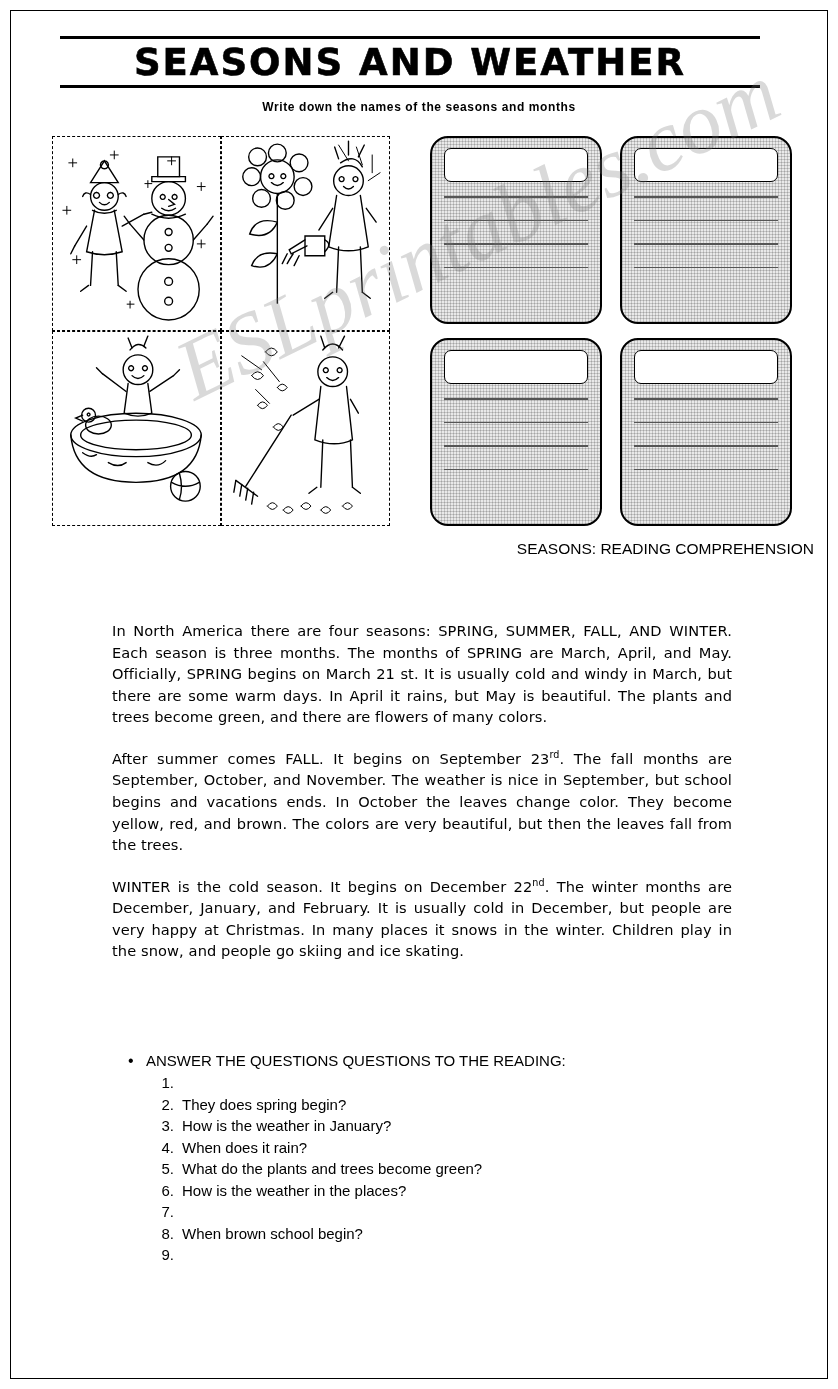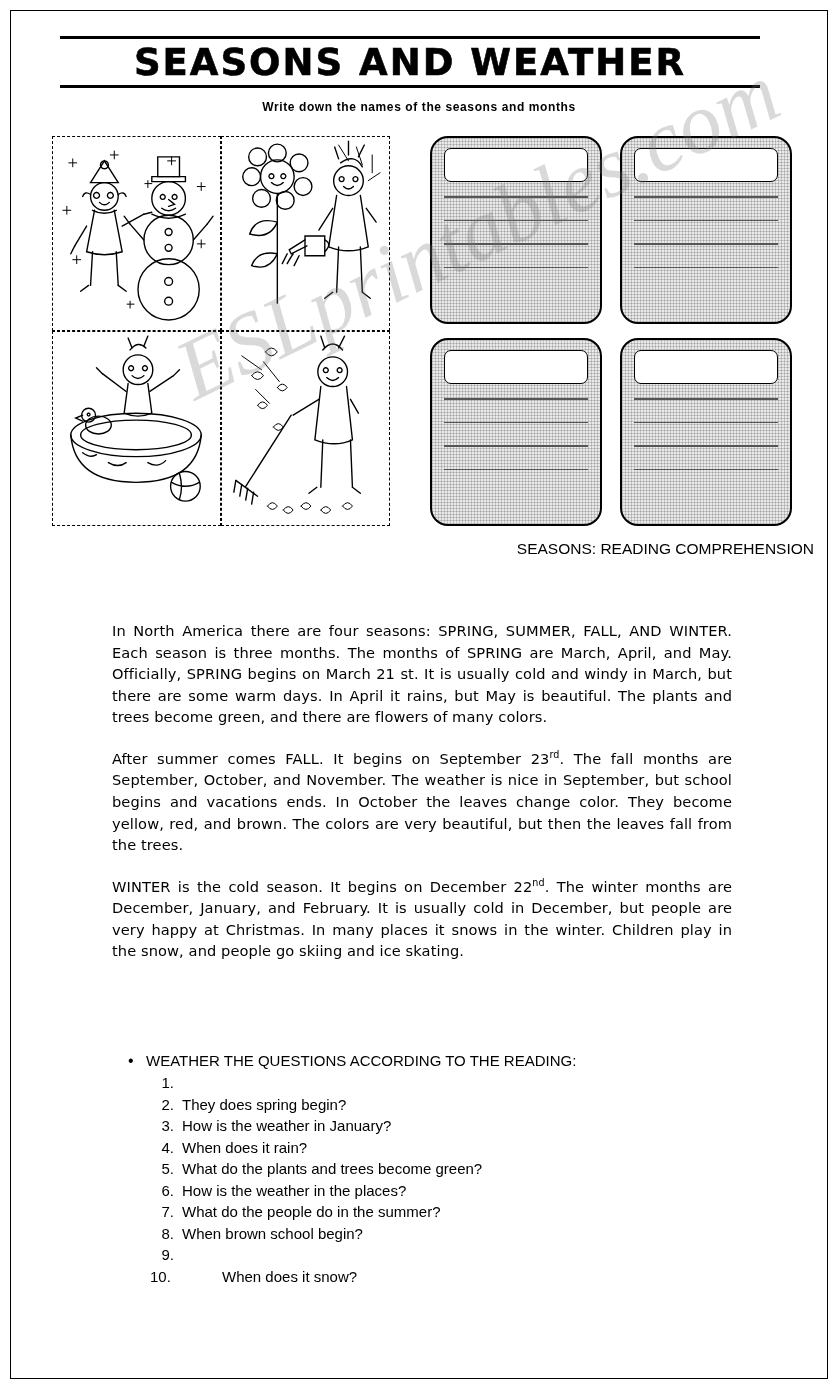--- a/index.html
+++ b/index.html
@@ -447,21 +447,21 @@
 
   <div class="reading-body">
     <p>In North America there are four seasons: SPRING, SUMMER, FALL, AND WINTER.  Each season is three months.  The months of SPRING are March, April, and May.  Officially, SPRING begins on March 21 st.  It is usually cold and windy in March, but there are some warm days.  In April it rains, but May is beautiful.  The plants and trees become green, and there are flowers of many colors.</p>
     <p>After summer comes FALL.  It begins on September 23<sup>rd</sup>.  The fall months are September, October, and November.  The weather is nice in September, but school begins and vacations ends.  In October the leaves change color.   They become yellow, red, and brown.   The colors are very beautiful, but  then the leaves fall from the trees.</p>
     <p>WINTER is the cold season.  It begins on December 22<sup>nd</sup>.  The winter months are December, January, and February.  It is usually cold in December, but people are very happy at Christmas.  In many places it snows in the winter.  Children play in the snow, and people go skiing and ice skating.</p>
   </div>
 
   <div class="questions">
     <div class="q-header">
       <span class="q-bullet">•</span>
-      <span>WEATHER THE QUESTIONS ACCORDING TO THE READING:</span>
+      <span>ANSWER THE QUESTIONS QUESTIONS TO THE READING:</span>
     </div>
     <ol class="q-list">
       <li class="q-item">
         <span class="q-num">1.</span>
       </li>
       <li class="q-item">
         <span class="q-num">2.</span>
         <span class="q-text">They does spring begin?</span>
       </li>
       <li class="q-item">
@@ -475,30 +475,25 @@
       <li class="q-item">
         <span class="q-num">5.</span>
         <span class="q-text">What do the plants and trees become green?</span>
       </li>
       <li class="q-item">
         <span class="q-num">6.</span>
         <span class="q-text">How is the weather in the places?</span>
       </li>
       <li class="q-item">
         <span class="q-num">7.</span>
-        <span class="q-text">What do the people do in the summer?</span>
       </li>
       <li class="q-item">
         <span class="q-num">8.</span>
         <span class="q-text">When brown school begin?</span>
       </li>
       <li class="q-item">
         <span class="q-num">9.</span>
       </li>
-      <li class="q-item last">
-        <span class="q-num">10.</span>
-        <span class="q-text">When does it snow?</span>
-      </li>
     </ol>
   </div>
 
   <div class="watermark">ESLprintables.com</div>
 </div>
 
 </body></html>

